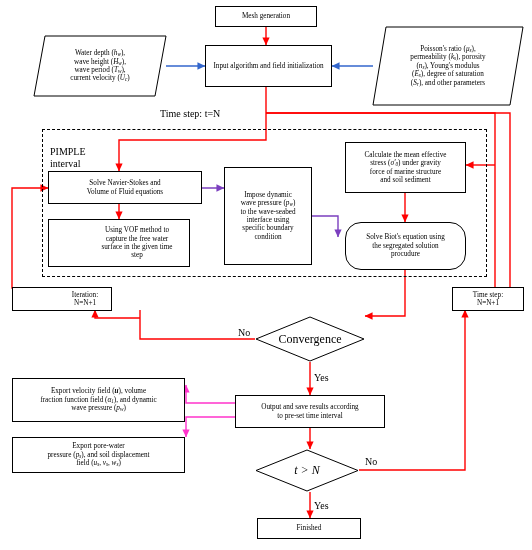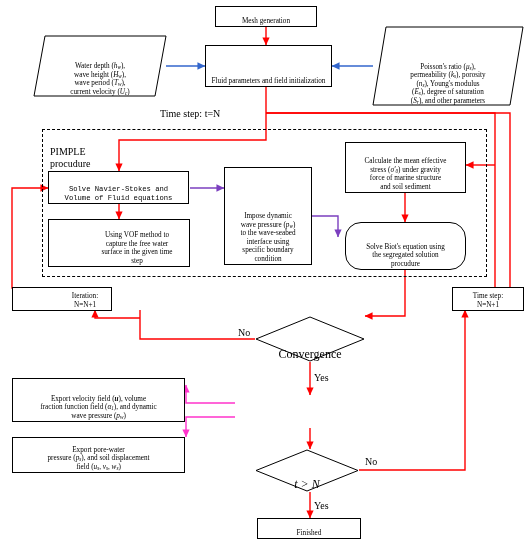--- a/index.html
+++ b/index.html
@@ -18,21 +18,21 @@
     position: relative;
     width: 532px;
     height: 550px;
   }
   .node {
     position: absolute;
     box-sizing: border-box;
     border: 1px solid #000000;
     background: #ffffff;
     display: flex;
-    align-items: flex-end;
+    align-items: center;
     justify-content: center;
     text-align: center;
     line-height: 1.18;
     font-size: 7.2px;
     padding: 1px 2px;
   }
   .para {
     border: none;
     background: transparent;
   }
@@ -147,28 +147,28 @@
 
     <path d="M359,470 L465,470 L465,310" stroke="#ff0000" stroke-width="1.4" fill="none" marker-end="url(#ar-red)"></path>
 
     <path d="M495,288 L510,288 L510,113 L266,113" stroke="#ff0000" stroke-width="1.4" fill="none"></path>
     <path d="M465,288 L465,270" stroke="#ff0000" stroke-width="0" fill="none"></path>
 
     <path d="M310,492 L310,518" stroke="#ff0000" stroke-width="1.4" fill="none" marker-end="url(#ar-red)"></path>
   </svg>
 
   <div class="dashed-box" style="left:42px; top:129px; width:445px; height:148px;"></div>
-  <div class="label" style="left:50px; top:146px; width:60px; white-space:normal; line-height:1.15;">PIMPLE procudure</div>
+  <div class="label" style="left:50px; top:146px; width:60px; white-space:normal; line-height:1.15;">PIMPLE interval</div>
 
   <div class="node" style="left:215px; top:6px; width:102px; height:21px;">
     <span>Mesh generation</span>
   </div>
 
   <div class="node" style="left:205px; top:45px; width:127px; height:42px;">
-    <span>Fluid parameters and field initialization</span>
+    <span>Input algorithm and field initialization</span>
   </div>
 
   <div class="node para" style="left:33px; top:35px; width:134px; height:62px;">
     <svg class="para-shape" viewBox="0 0 134 62" preserveAspectRatio="none">
       <polygon points="12,1 133,1 122,61 1,61" fill="#ffffff" stroke="#000000" stroke-width="1"></polygon>
     </svg>
     <span class="para-txt">
       Water depth (<span class="it">h<sub>w</sub></span>),<br>
       wave height (<span class="it">H<sub>w</sub></span>),<br>
       wave period (<span class="it">T<sub>w</sub></span>),<br>
@@ -182,21 +182,21 @@
     </svg>
     <span class="para-txt">
       Poisson's ratio (<span class="it">μ<sub>s</sub></span>),<br>
       permeability (<span class="it">k<sub>s</sub></span>), porosity<br>
       (<span class="it">n<sub>s</sub></span>), Young's modulus<br>
       (<span class="it">E<sub>s</sub></span>), degree of saturation<br>
       (<span class="it">S<sub>r</sub></span>), and other parameters
     </span>
   </div>
 
-  <div class="node" style="left:48px; top:171px; width:141px; height:33px;font-family:Liberation Mono, monospace;">
+  <div class="node" style="left:48px; top:171px; width:154px; height:33px;">
     <span>Solve Navier-Stokes and<br>Volume of Fluid equations</span>
   </div>
 
   <div class="node" style="left:48px; top:219px; width:142px; height:48px;padding-left:38px;">
     <span>Using VOF method to<br>capture the free water<br>surface in the given time<br>step</span>
   </div>
 
   <div class="node" style="left:224px; top:167px; width:88px; height:98px;">
     <span>Impose dynamic<br>wave pressure (<span class="it">p<sub>w</sub></span>)<br>to the wave-seabed<br>interface using<br>specific boundary<br>condition</span>
   </div>
@@ -225,20 +225,23 @@
   </div>
 
   <div class="node" style="left:12px; top:358px; width:173px; height:44px;margin-top:20px;">
     <span>Export velocity field (<span class="it bld">u</span>), volume<br>fraction function field (<span class="it">α<sub>1</sub></span>), and dynamic<br>wave pressure (<span class="it">p<sub>w</sub></span>)</span>
   </div>
 
   <div class="node" style="left:12px; top:437px; width:173px; height:36px;">
     <span>Export pore-water<br>pressure (<span class="it">p<sub>s</sub></span>), and soil displacement<br>field (<span class="it">u<sub>s</sub></span>, <span class="it">v<sub>s</sub></span>, <span class="it">w<sub>s</sub></span>)</span>
   </div>
 
+  <div class="node" style="left:235px; top:395px; width:150px; height:33px;">
+    <span>Output and save results according<br>to pre-set time interval</span>
+  </div>
 
   <div class="node diamond" style="left:255px; top:449px; width:104px; height:43px;">
     <svg class="diamond-shape" viewBox="0 0 104 43" preserveAspectRatio="none">
       <polygon points="52,1 103,21.5 52,42 1,21.5" fill="#ffffff" stroke="#000000" stroke-width="1"></polygon>
     </svg>
     <span class="diamond-txt it">t &gt; N</span>
   </div>
 
   <div class="node" style="left:257px; top:518px; width:104px; height:21px;">
     <span>Finished</span>

